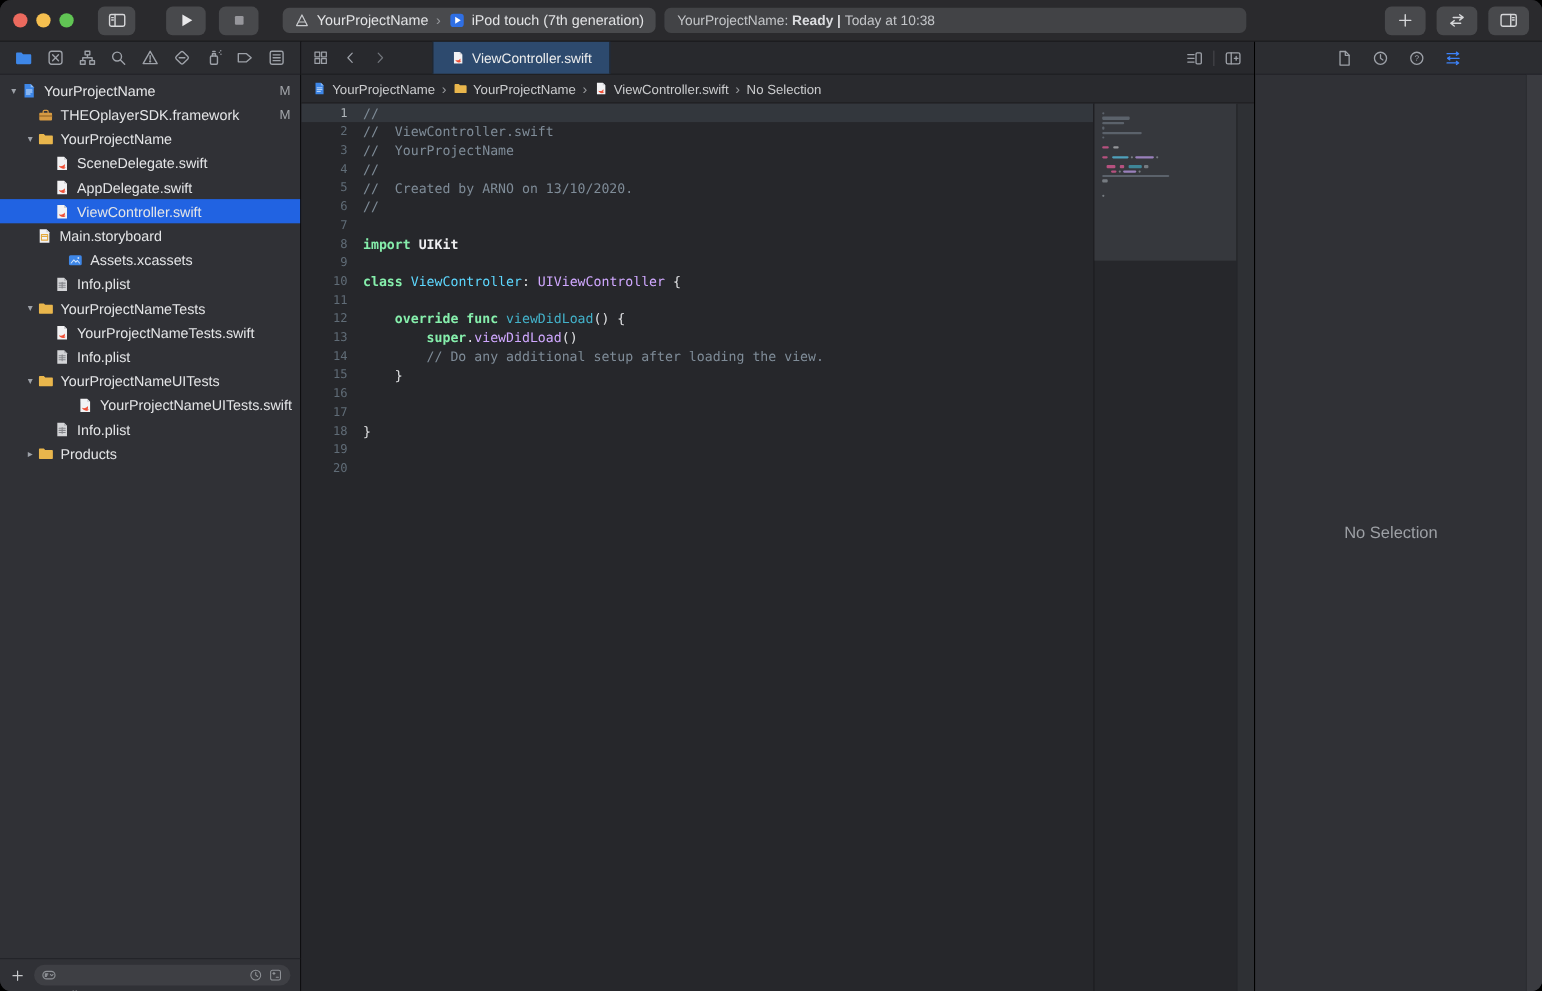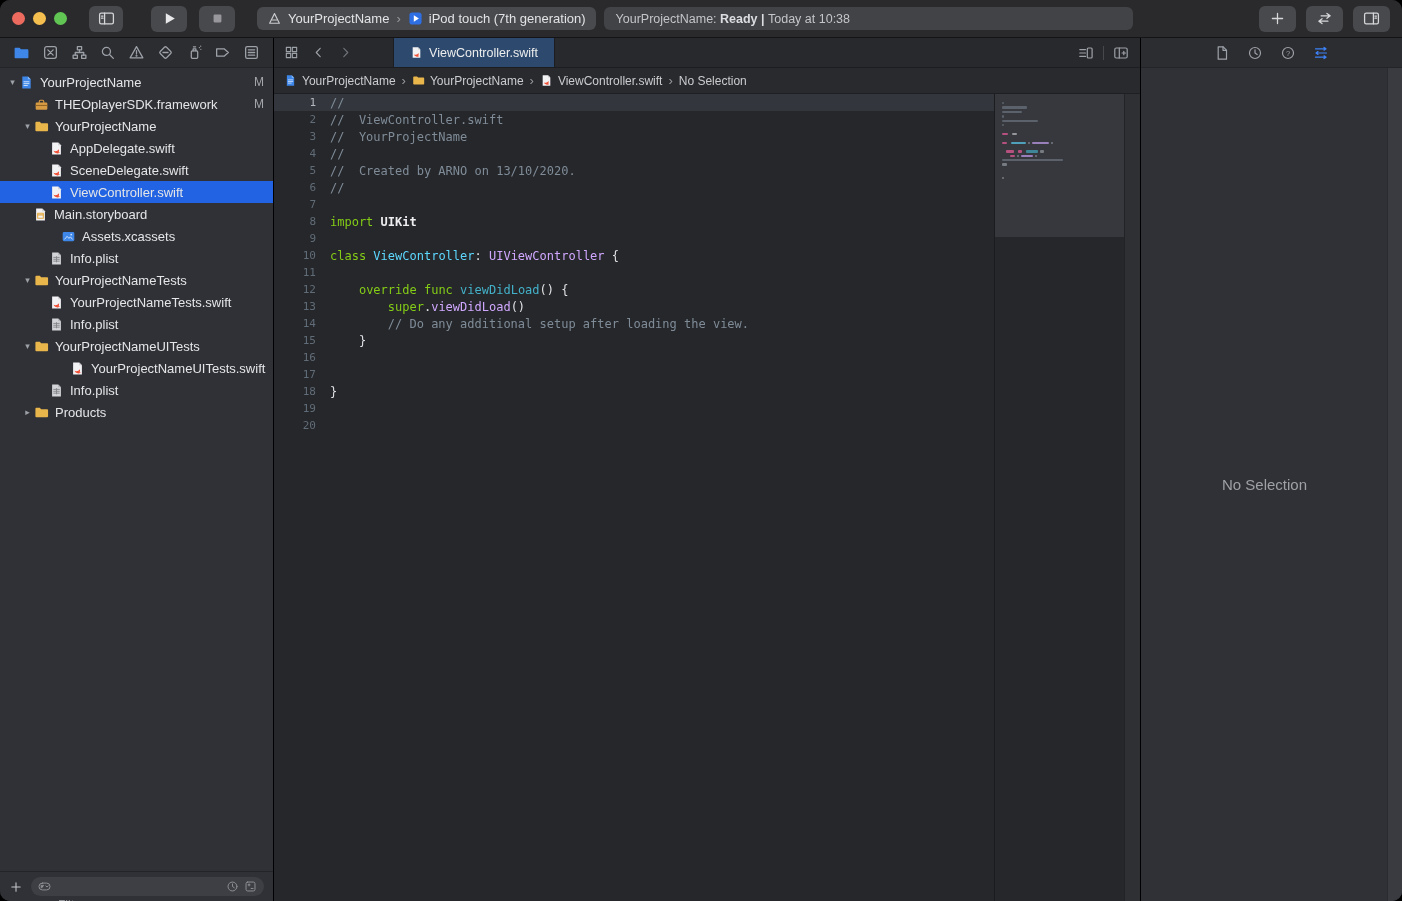--- a/index.html
+++ b/index.html
@@ -75,21 +75,21 @@
   
   .code-wrap{flex:1;position:relative;background:#26272b;overflow:hidden;}
   .code-region{position:absolute;left:0;top:0;right:146px;bottom:0;}
   .line{display:flex;height:17px;align-items:center;font-family:"DejaVu Sans Mono",monospace;font-size:12px;}
   .line .ln{width:42px;flex:none;text-align:right;padding-right:14px;color:#606c77;font-size:11px;}
   .line .code{white-space:pre;}
   .line.cur{background:#33373d;}
   .line.cur .ln{color:#b2b8bd;}
   .t-pl{color:#dfe0e2}.t-plb{color:#eeeef0;font-weight:bold}
   .t-com{color:#7f8c98}
-  .t-kw{color:#84cc16;font-weight:normal}
+  .t-kw{color:#86efac;font-weight:bold}
   .t-td{color:#5dd8ff}
   .t-tr{color:#d0a8ff}
   .t-fd{color:#43b1c9}
   
   .minimap{position:absolute;top:0;right:15px;width:130px;bottom:0;border-left:1px solid #1b1c1f;background:#26272b;}
   .viewport{position:absolute;left:0;right:0;top:0;height:143px;background:#36383d;}
   .mini{position:absolute;top:7px;left:7px;right:4px;}
   .mini-line{height:4.4px;display:flex;align-items:center;}
   .mini-tok{height:2.4px;border-radius:1px;margin-right:2px;opacity:.65;flex:none;}
   .scroll-strip{position:absolute;top:0;right:0;width:15px;bottom:0;background:#2e3034;border-left:1px solid #222327;}
@@ -281,32 +281,32 @@
           </div>
           <div class="nav-row " style="padding-left:36px">
             <span class="tri"></span>
             <span class="icn">
               <svg viewBox="0 0 16 16" fill="none" stroke="currentColor" stroke-width="1.2" stroke-linecap="round" stroke-linejoin="round">
                 <path d="M3.3 1.5h6.5l2.9 2.9v10.1H3.3z" fill="#f2f2f4" stroke="none"></path>
                 <path d="M9.8 1.5v2.9h2.9" fill="#cfcfd4" stroke="none"></path>
                 <path d="M4.8 10.4c2.3 1 4.6.2 5.5-1.7.6 1.2.5 2.5-.2 3.2.6.2 1.1.1 1.5-.2-.2.9-1.4 1.6-2.8 1.5-1.7-.2-3.2-1-4-2.8z" fill="#f05138" stroke="none"></path>
               </svg>
             </span>
-            <span>AppDelegate.swift</span>
+            <span>SceneDelegate.swift</span>
           </div>
           <div class="nav-row " style="padding-left:36px">
             <span class="tri"></span>
             <span class="icn">
               <svg viewBox="0 0 16 16" fill="none" stroke="currentColor" stroke-width="1.2" stroke-linecap="round" stroke-linejoin="round">
                 <path d="M3.3 1.5h6.5l2.9 2.9v10.1H3.3z" fill="#f2f2f4" stroke="none"></path>
                 <path d="M9.8 1.5v2.9h2.9" fill="#cfcfd4" stroke="none"></path>
                 <path d="M4.8 10.4c2.3 1 4.6.2 5.5-1.7.6 1.2.5 2.5-.2 3.2.6.2 1.1.1 1.5-.2-.2.9-1.4 1.6-2.8 1.5-1.7-.2-3.2-1-4-2.8z" fill="#f05138" stroke="none"></path>
               </svg>
             </span>
-            <span>SceneDelegate.swift</span>
+            <span>AppDelegate.swift</span>
           </div>
           <div class="nav-row selected" style="padding-left:36px">
             <span class="tri"></span>
             <span class="icn">
               <svg viewBox="0 0 16 16" fill="none" stroke="currentColor" stroke-width="1.2" stroke-linecap="round" stroke-linejoin="round">
                 <path d="M3.3 1.5h6.5l2.9 2.9v10.1H3.3z" fill="#f2f2f4" stroke="none"></path>
                 <path d="M9.8 1.5v2.9h2.9" fill="#cfcfd4" stroke="none"></path>
                 <path d="M4.8 10.4c2.3 1 4.6.2 5.5-1.7.6 1.2.5 2.5-.2 3.2.6.2 1.1.1 1.5-.2-.2.9-1.4 1.6-2.8 1.5-1.7-.2-3.2-1-4-2.8z" fill="#f05138" stroke="none"></path>
               </svg>
             </span>

